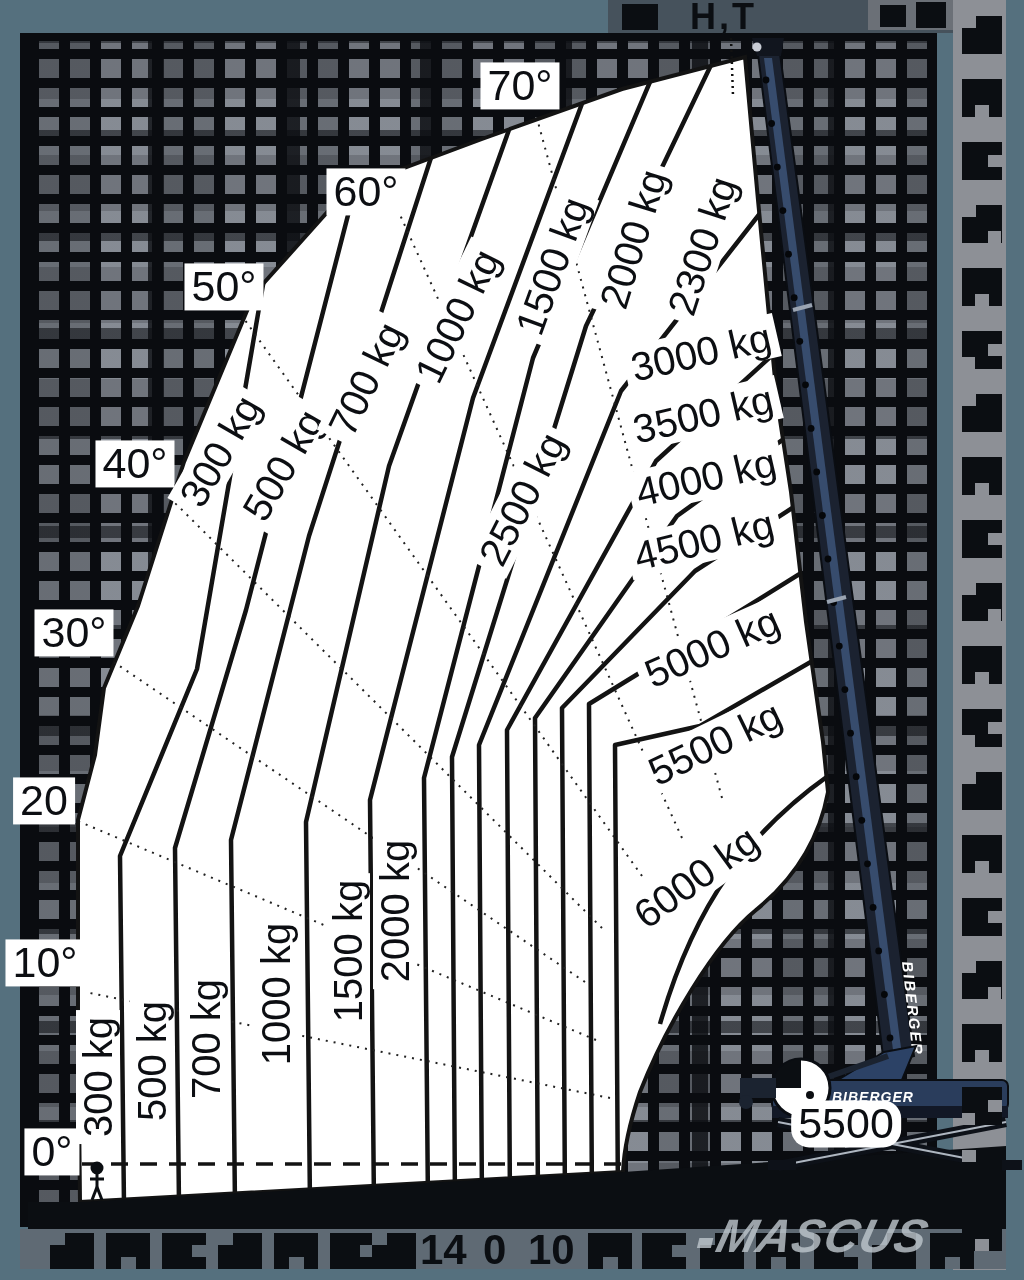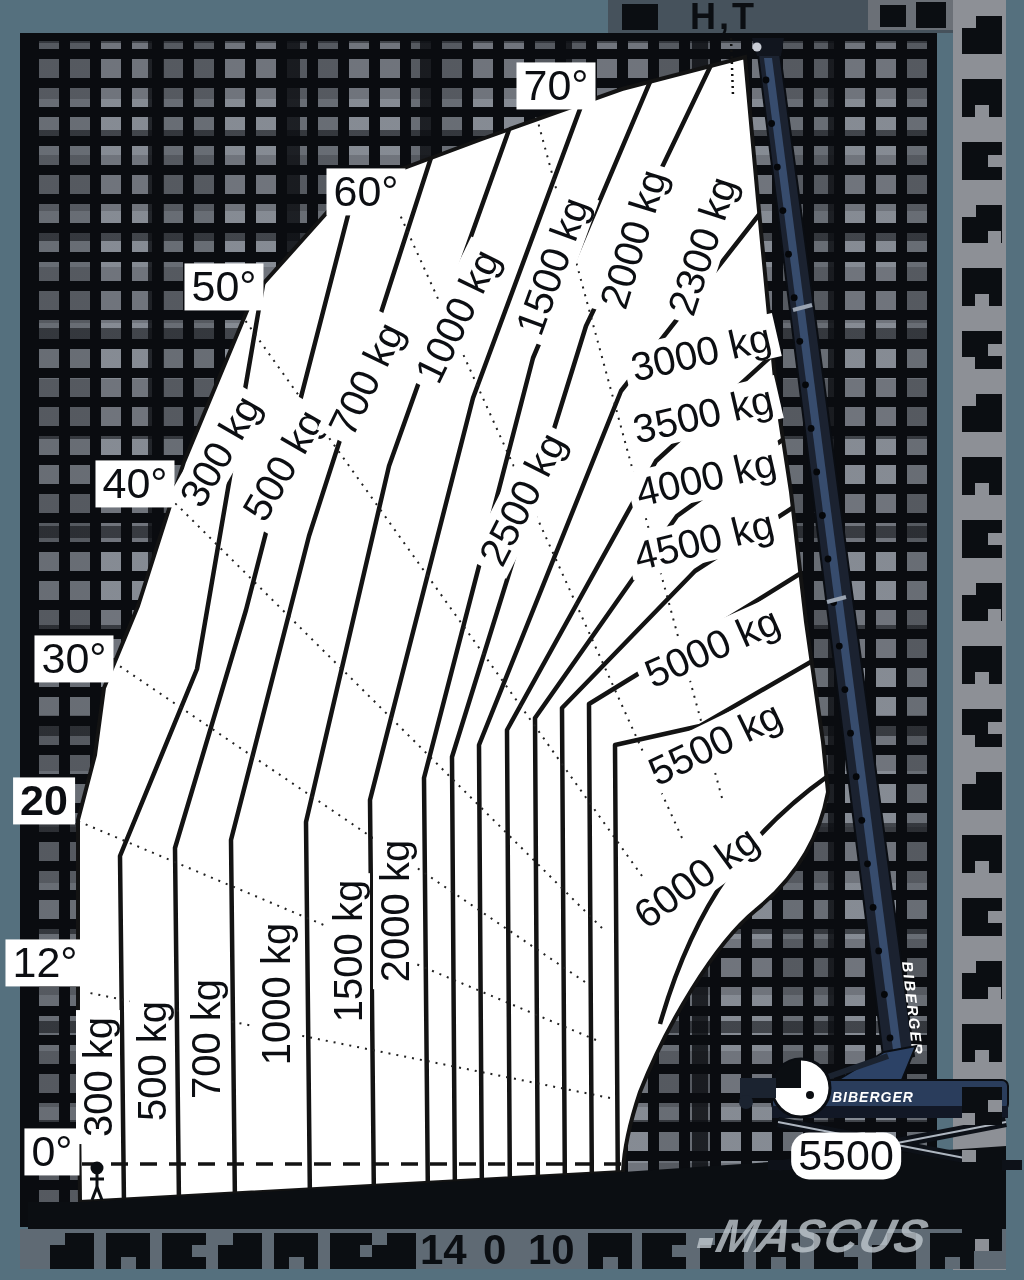--- a/index.html
+++ b/index.html
@@ -263,29 +263,29 @@
       </g>
 
     <g font-size="42" font-weight="bold" fill="#0b0e12">
       <text x="420" y="1264">14</text>
       <text x="483" y="1264">0</text>
       <text x="528" y="1264">10</text>
     </g>
   </svg>
 
   <div class="lb angle" style="left:52px;top:1152px;transform:translate(-50%,-50%);">0°</div>
-  <div class="lb angle" style="left:45px;top:963px;transform:translate(-50%,-50%);">12°</div>
-  <div class="lb angle" style="left:44px;top:801px;transform:translate(-50%,-50%);font-weight:bold;">20</div>
-  <div class="lb angle" style="left:74px;top:633px;transform:translate(-50%,-50%);margin-top:26px;">30°</div>
-  <div class="lb angle" style="left:135px;top:464px;transform:translate(-50%,-50%);margin-top:20px;">40°</div>
+  <div class="lb angle" style="left:45px;top:963px;transform:translate(-50%,-50%);">10°</div>
+  <div class="lb angle" style="left:44px;top:801px;transform:translate(-50%,-50%);">20</div>
+  <div class="lb angle" style="left:74px;top:633px;transform:translate(-50%,-50%);">30°</div>
+  <div class="lb angle" style="left:135px;top:464px;transform:translate(-50%,-50%);">40°</div>
   <div class="lb angle" style="left:224px;top:287px;transform:translate(-50%,-50%);">50°</div>
   <div class="lb angle" style="left:366px;top:160px;transform:translate(-50%,-50%);margin-top:32px;">60°</div>
-  <div class="lb angle" style="left:556px;top:86px;transform:translate(-50%,-50%);text-align:center;">70°</div>
-
-  <div class="lb angle" style="left:846px;top:1156px;transform:translate(-50%,-50%);border-radius:18px;">5500</div>
+  <div class="lb angle" style="left:520px;top:86px;transform:translate(-50%,-50%);text-align:center;">70°</div>
+
+  <div class="lb angle" style="left:846px;top:1124px;transform:translate(-50%,-50%);border-radius:18px;">5500</div>
 
   <div class="lb" style="left:220px;top:451px;transform:translate(-50%,-50%) rotate(-60deg);">300 kg</div>
   <div class="lb" style="left:283px;top:465px;transform:translate(-50%,-50%) rotate(-60deg);">500 kg</div>
   <div class="lb" style="left:366px;top:379px;transform:translate(-50%,-50%) rotate(-64deg);">700 kg</div>
   <div class="lb" style="left:457px;top:316px;transform:translate(-50%,-50%) rotate(-64deg);">1000 kg</div>
   <div class="lb" style="left:552px;top:266px;transform:translate(-50%,-50%) rotate(-70deg);">1500 kg</div>
   <div class="lb" style="left:633px;top:239px;transform:translate(-50%,-50%) rotate(-73deg);">2000 kg</div>
   <div class="lb" style="left:702px;top:246px;transform:translate(-50%,-50%) rotate(-72deg);">2300 kg</div>
 
   <div class="lb" style="left:522px;top:499px;transform:translate(-50%,-50%) rotate(-63deg);">2500 kg</div>

